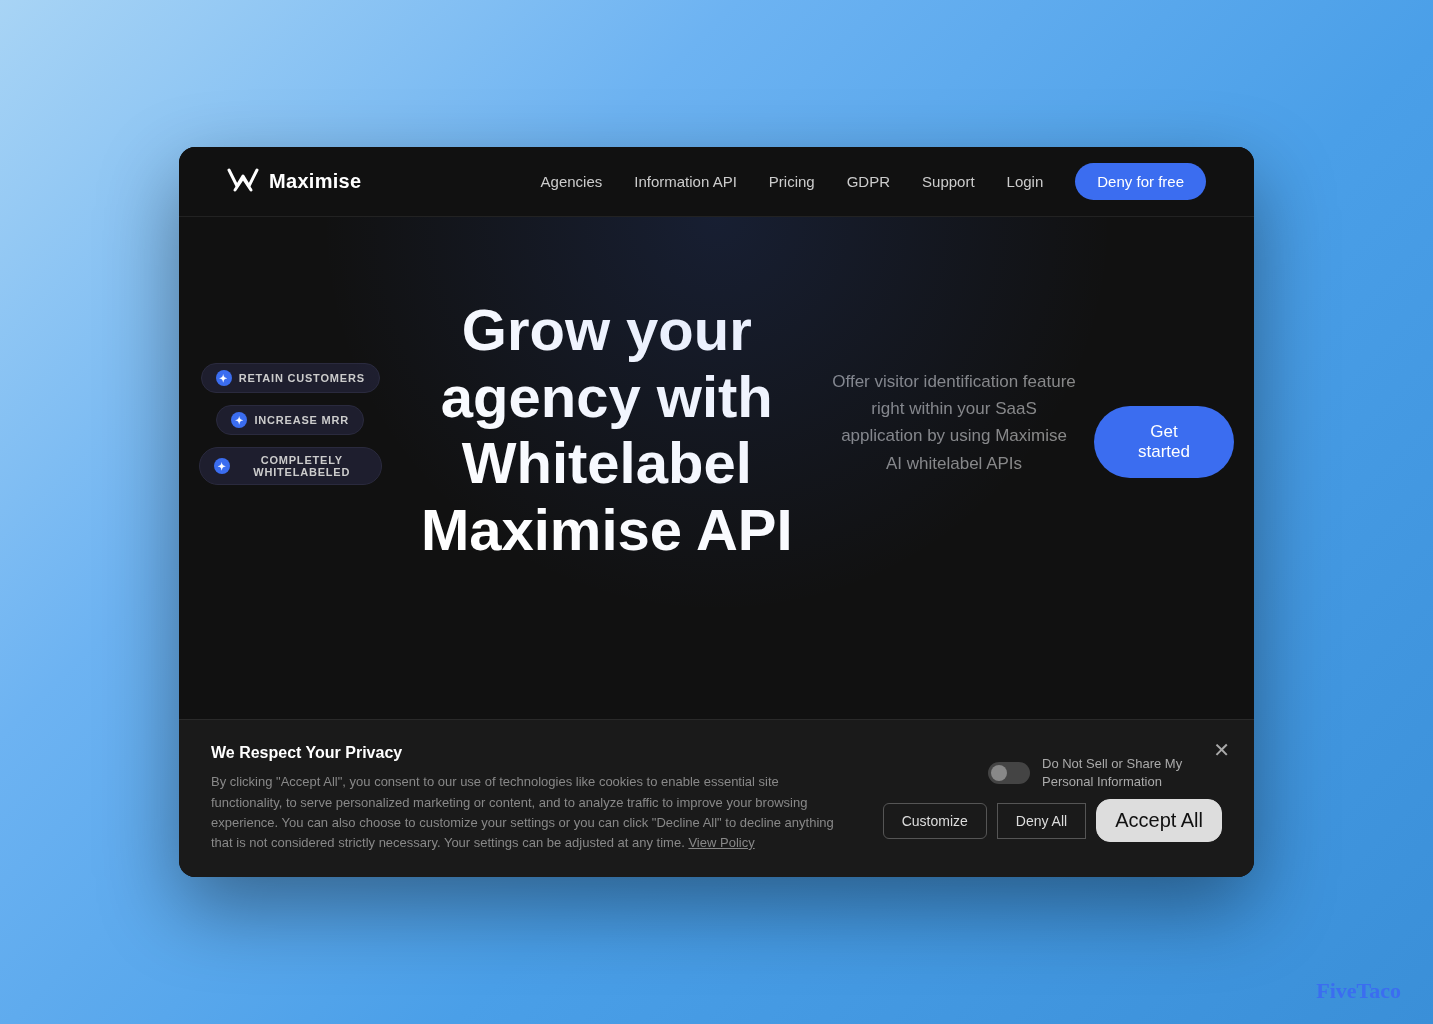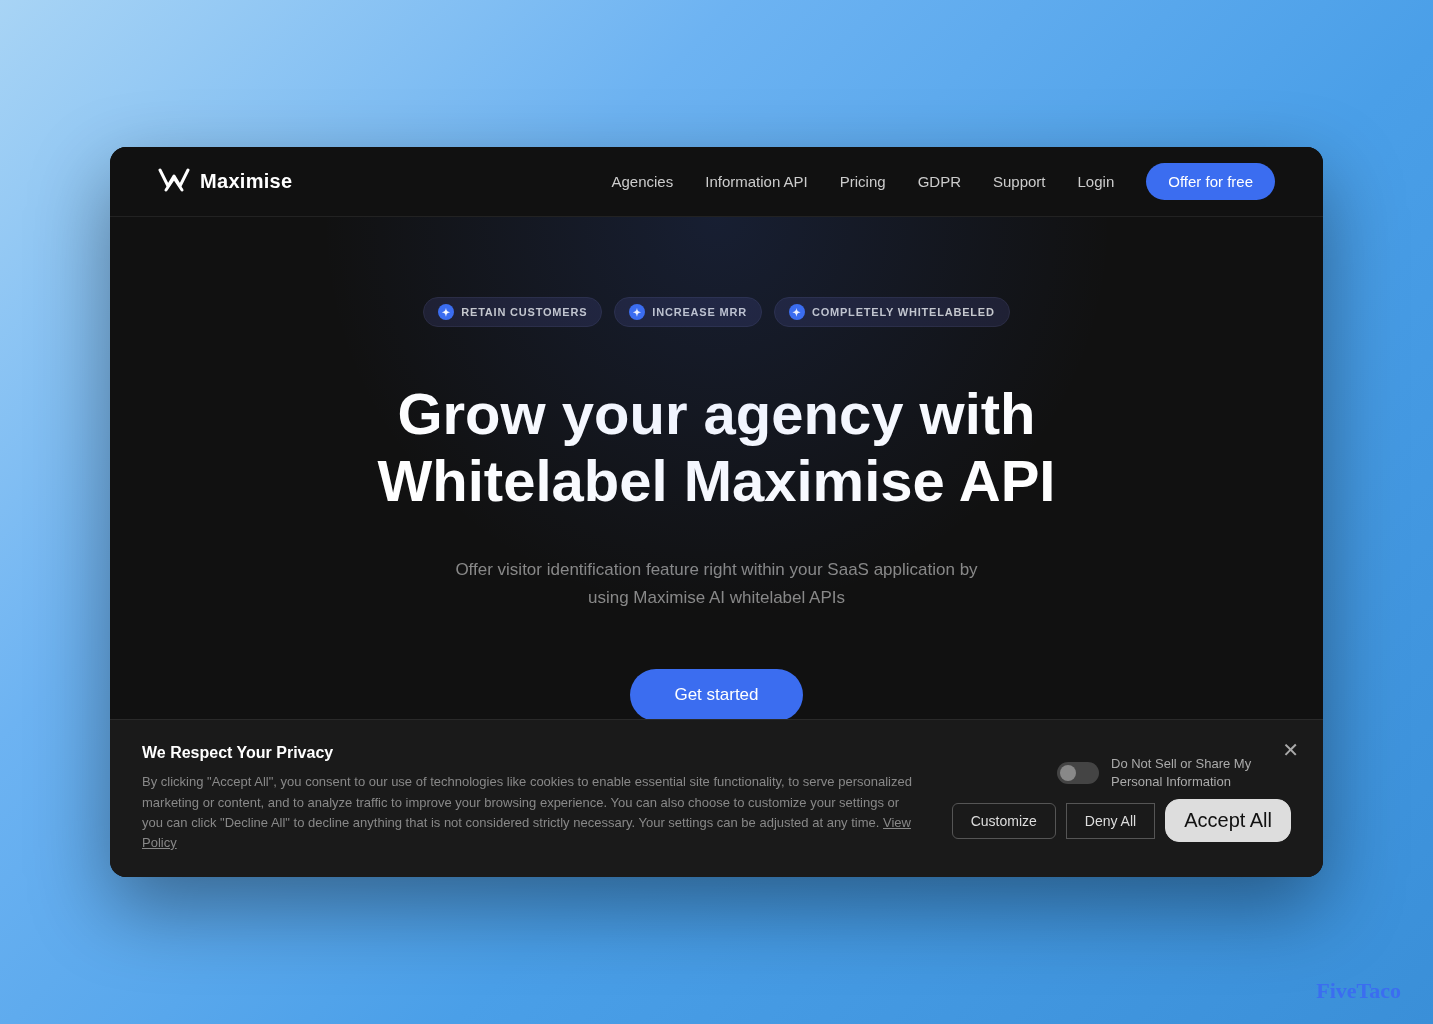--- a/index.html
+++ b/index.html
@@ -9,21 +9,21 @@
       min-height: 1024px;
       background: linear-gradient(135deg, #a8d4f5 0%, #6db3f2 30%, #4a9fe8 60%, #3a8fd8 100%);
       display: flex;
       align-items: center;
       justify-content: center;
       font-family: -apple-system, BlinkMacSystemFont, 'Segoe UI', sans-serif;
       position: relative;
     }
 
     .browser-window {
-      width: 1213px;
+      width: 1075px;
       min-height: 730px;
       background: #111111;
       border-radius: 16px;
       overflow: hidden;
       position: relative;
       box-shadow: 0 30px 80px rgba(0,0,0,0.4);
     }
 
     
     .navbar {
@@ -75,21 +75,21 @@
       padding: 10px 22px;
       font-size: 15px;
       font-weight: 500;
       cursor: pointer;
     }
 
     
     .hero {
       padding: 80px 20px 60px;
       display: flex;
-      flex-direction: column;
+      flex-direction: row;
       align-items: center;
       text-align: center;
       background: #111111;
       position: relative;
       gap: 18px;
     }
 
     
     .hero::before {
       content: '';
@@ -324,21 +324,21 @@
       <span class="logo-text">Maximise</span>
     </div>
 
     <div class="nav-links">
       <a class="nav-link">Agencies</a>
       <a class="nav-link">Information API</a>
       <a class="nav-link">Pricing</a>
       <a class="nav-link">GDPR</a>
       <a class="nav-link">Support</a>
       <a class="nav-link">Login</a>
-      <button class="nav-cta">Offer for free</button>
+      <button class="nav-cta">Deny for free</button>
     </div>
   </nav>
 
   <section class="hero">
     <div class="badges">
       <div class="badge">
         <div class="badge-icon">✦</div>
         <span>RETAIN CUSTOMERS</span>
       </div>
       <div class="badge">

